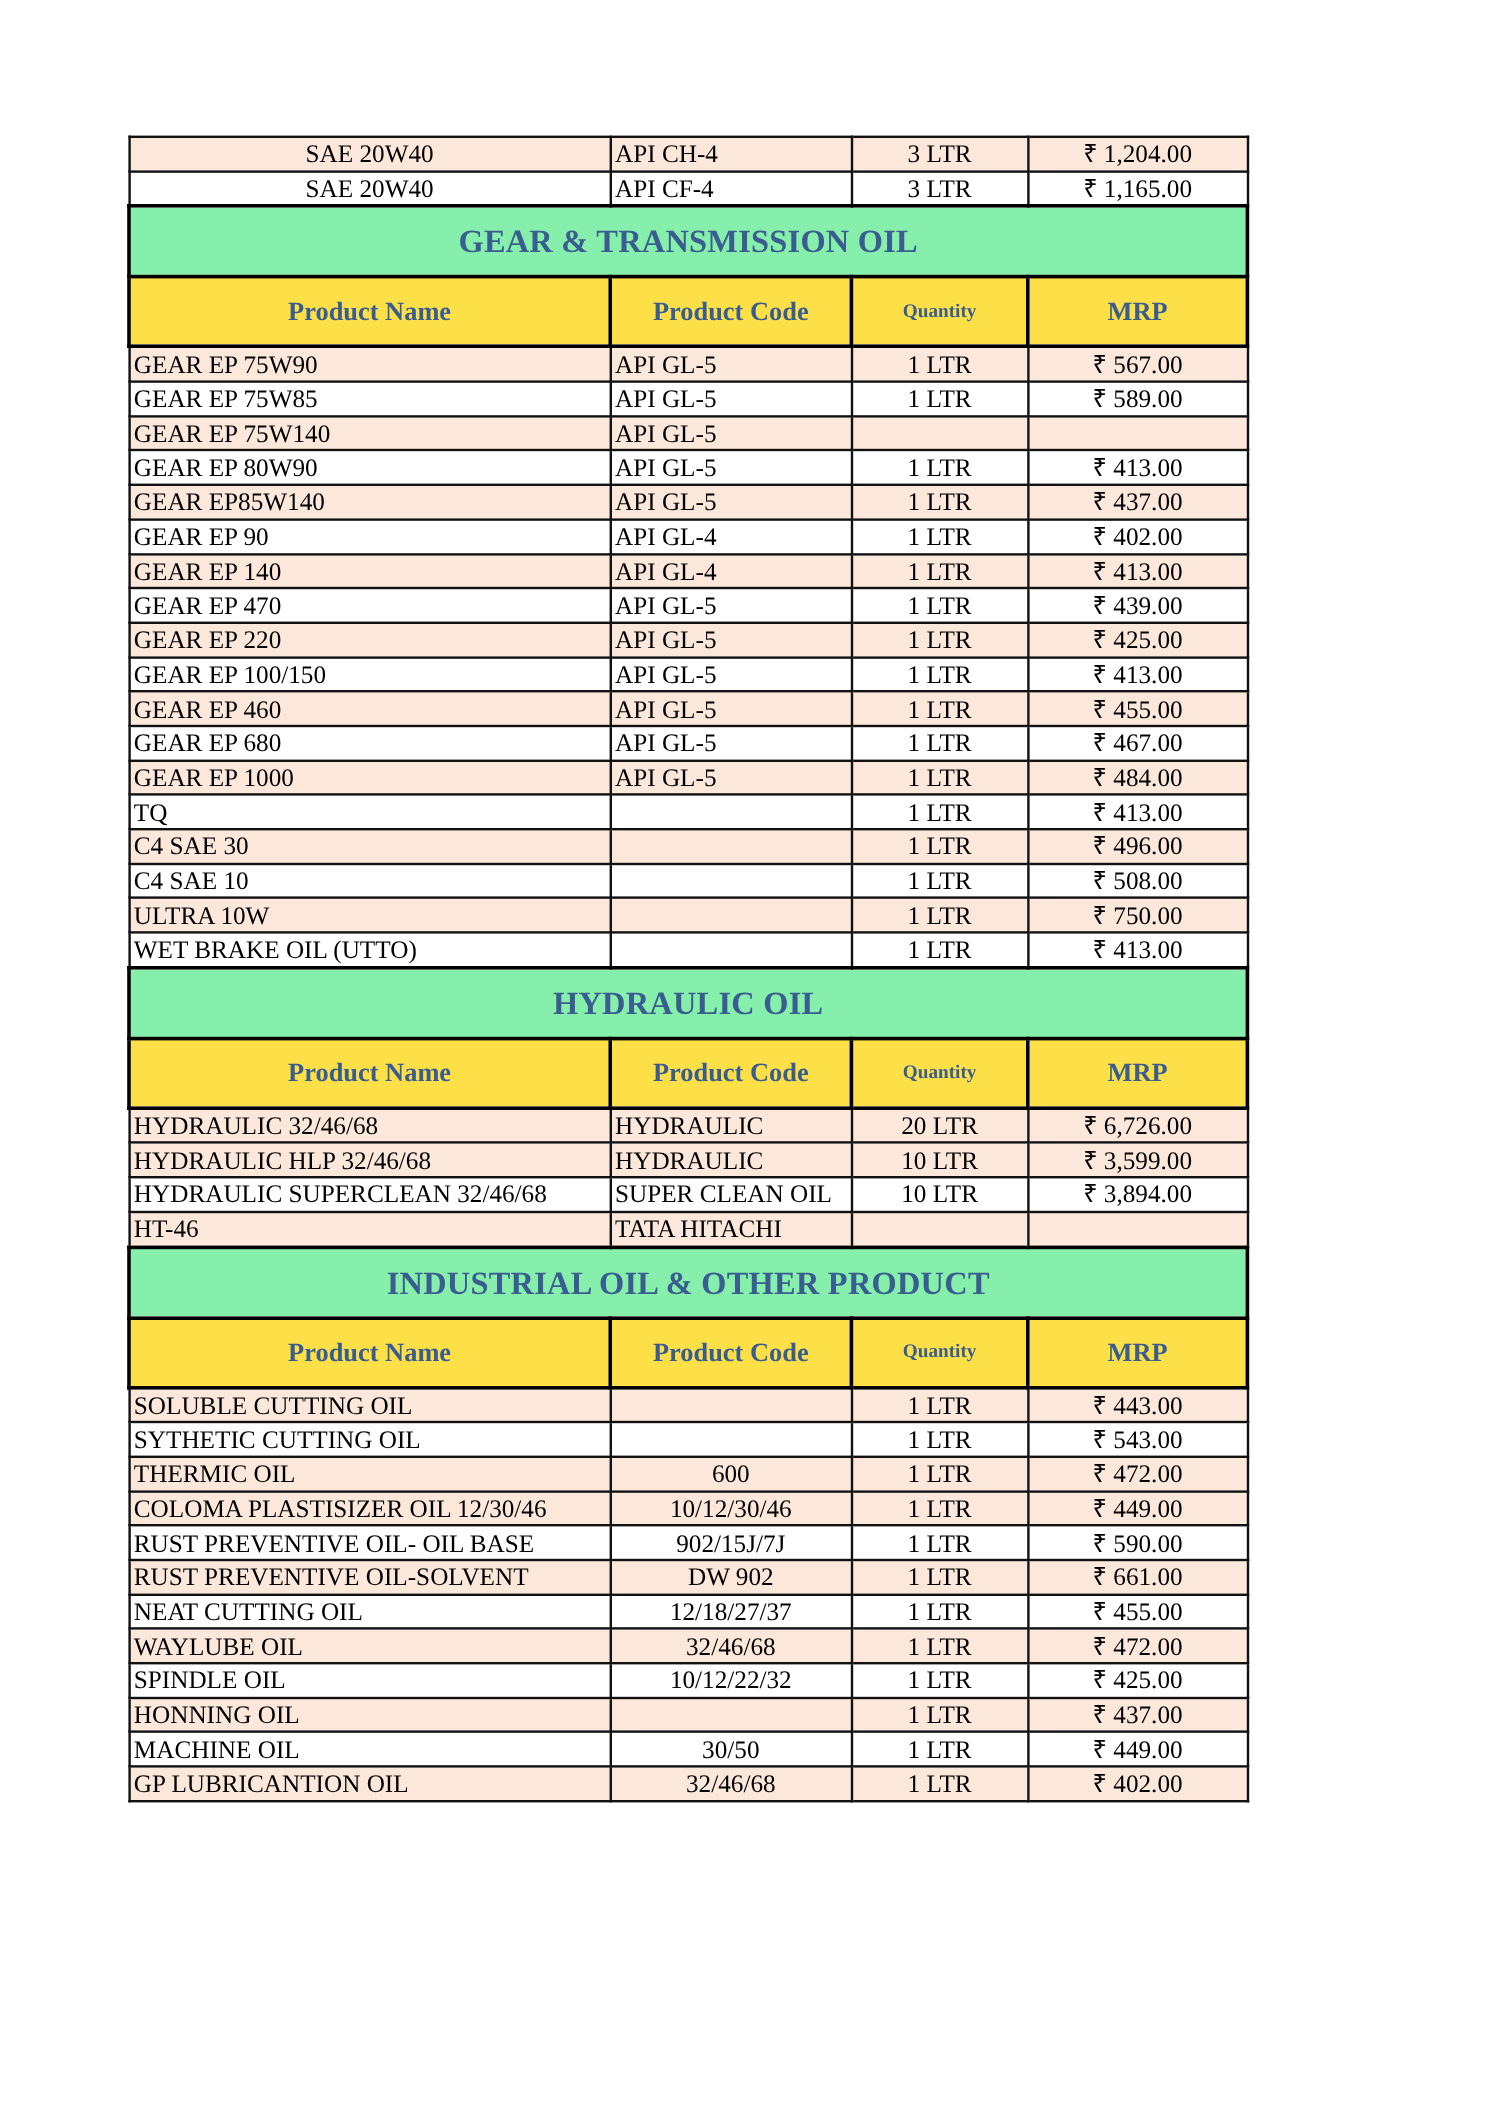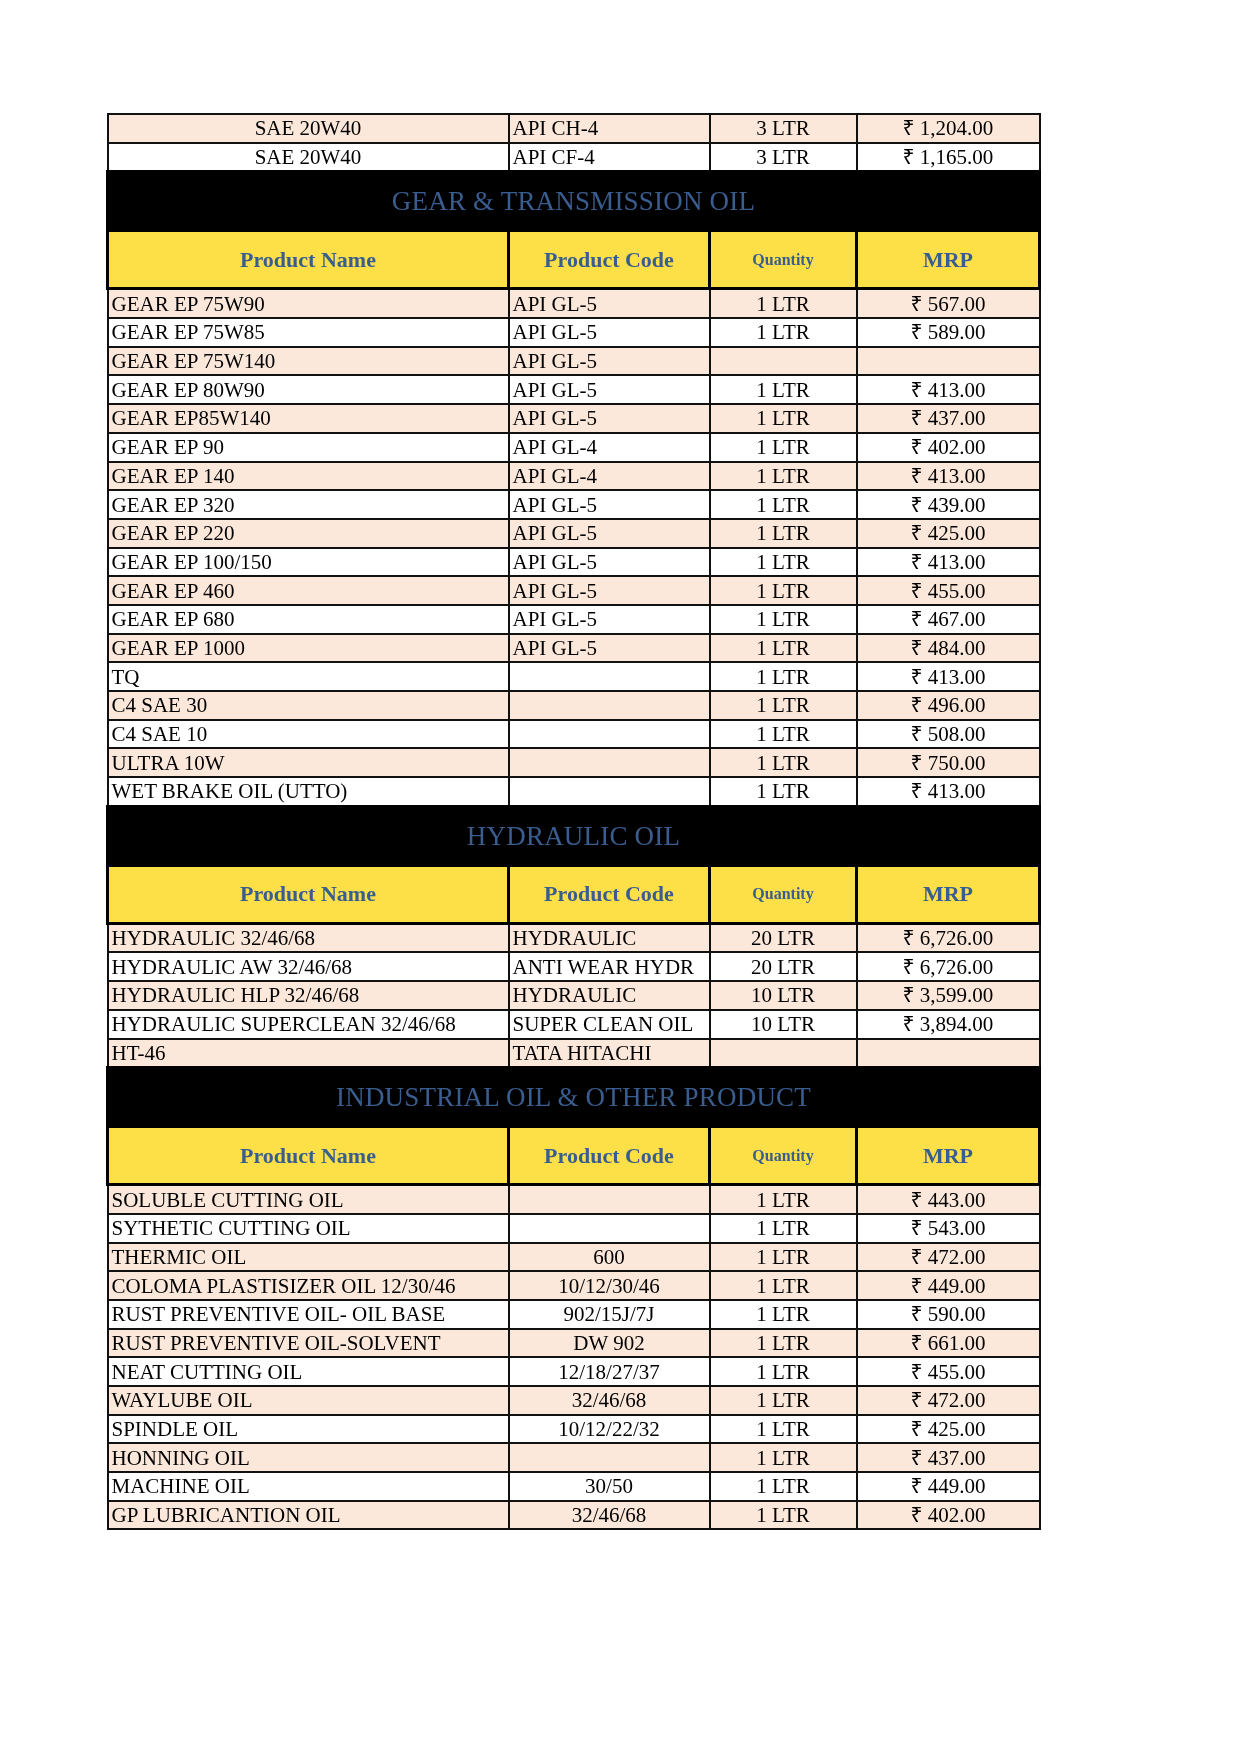--- a/index.html
+++ b/index.html
@@ -15,22 +15,22 @@
   .sheet col.c-mrp  { width: 183px; }
   .sheet td, .sheet th {
     border: 2px solid #111; padding: 0 3px; height: 26.7px; line-height: 26px;
     white-space: nowrap; overflow: hidden; vertical-align: middle;
   }
   .sheet tr.odd td { background: #fce8da; }
   .sheet tr.even td { background: #ffffff; }
   .sheet td.center { text-align: center; }
   .sheet td.left { text-align: left; }
   .section-title td {
-    background: #000000; height: 56px; text-align: center;
-    font-weight: normal; font-size: 27px; color: #3a5d8f;
+    background: #86efac; height: 56px; text-align: center;
+    font-weight: bold; font-size: 27px; color: #3a5d8f;
     border: 3px solid #000; letter-spacing: 0.2px;
   }
   .col-header th {
     background: #fde047; height: 55px; text-align: center;
     font-weight: bold; font-size: 22px; color: #3a5d8f;
     border: 3px solid #000;
   }
   .col-header th.small { font-size: 16px; }
   .data-row td.mrp { text-align: center; }
 </style>
@@ -103,21 +103,21 @@
         <td class="center">1 LTR</td>
         <td class="mrp">₹ 402.00</td>
       </tr>
       <tr class="odd data-row">
         <td class="left">GEAR EP 140</td>
         <td class="left">API GL-4</td>
         <td class="center">1 LTR</td>
         <td class="mrp">₹ 413.00</td>
       </tr>
       <tr class="even data-row">
-        <td class="left">GEAR EP 320</td>
+        <td class="left">GEAR EP 470</td>
         <td class="left">API GL-5</td>
         <td class="center">1 LTR</td>
         <td class="mrp">₹ 439.00</td>
       </tr>
       <tr class="odd data-row">
         <td class="left">GEAR EP 220</td>
         <td class="left">API GL-5</td>
         <td class="center">1 LTR</td>
         <td class="mrp">₹ 425.00</td>
       </tr>
@@ -183,26 +183,20 @@
         <th>Product Code</th>
         <th class="small">Quantity</th>
         <th>MRP</th>
       </tr>
       <tr class="odd data-row">
         <td class="left">HYDRAULIC 32/46/68</td>
         <td class="left">HYDRAULIC</td>
         <td class="center">20 LTR</td>
         <td class="mrp">₹ 6,726.00</td>
       </tr>
-      <tr class="even data-row">
-        <td class="left">HYDRAULIC AW 32/46/68</td>
-        <td class="left">ANTI WEAR HYDR</td>
-        <td class="center">20 LTR</td>
-        <td class="mrp">₹ 6,726.00</td>
-      </tr>
       <tr class="odd data-row">
         <td class="left">HYDRAULIC HLP 32/46/68</td>
         <td class="left">HYDRAULIC</td>
         <td class="center">10 LTR</td>
         <td class="mrp">₹ 3,599.00</td>
       </tr>
       <tr class="even data-row">
         <td class="left">HYDRAULIC SUPERCLEAN 32/46/68</td>
         <td class="left">SUPER CLEAN OIL</td>
         <td class="center">10 LTR</td>

